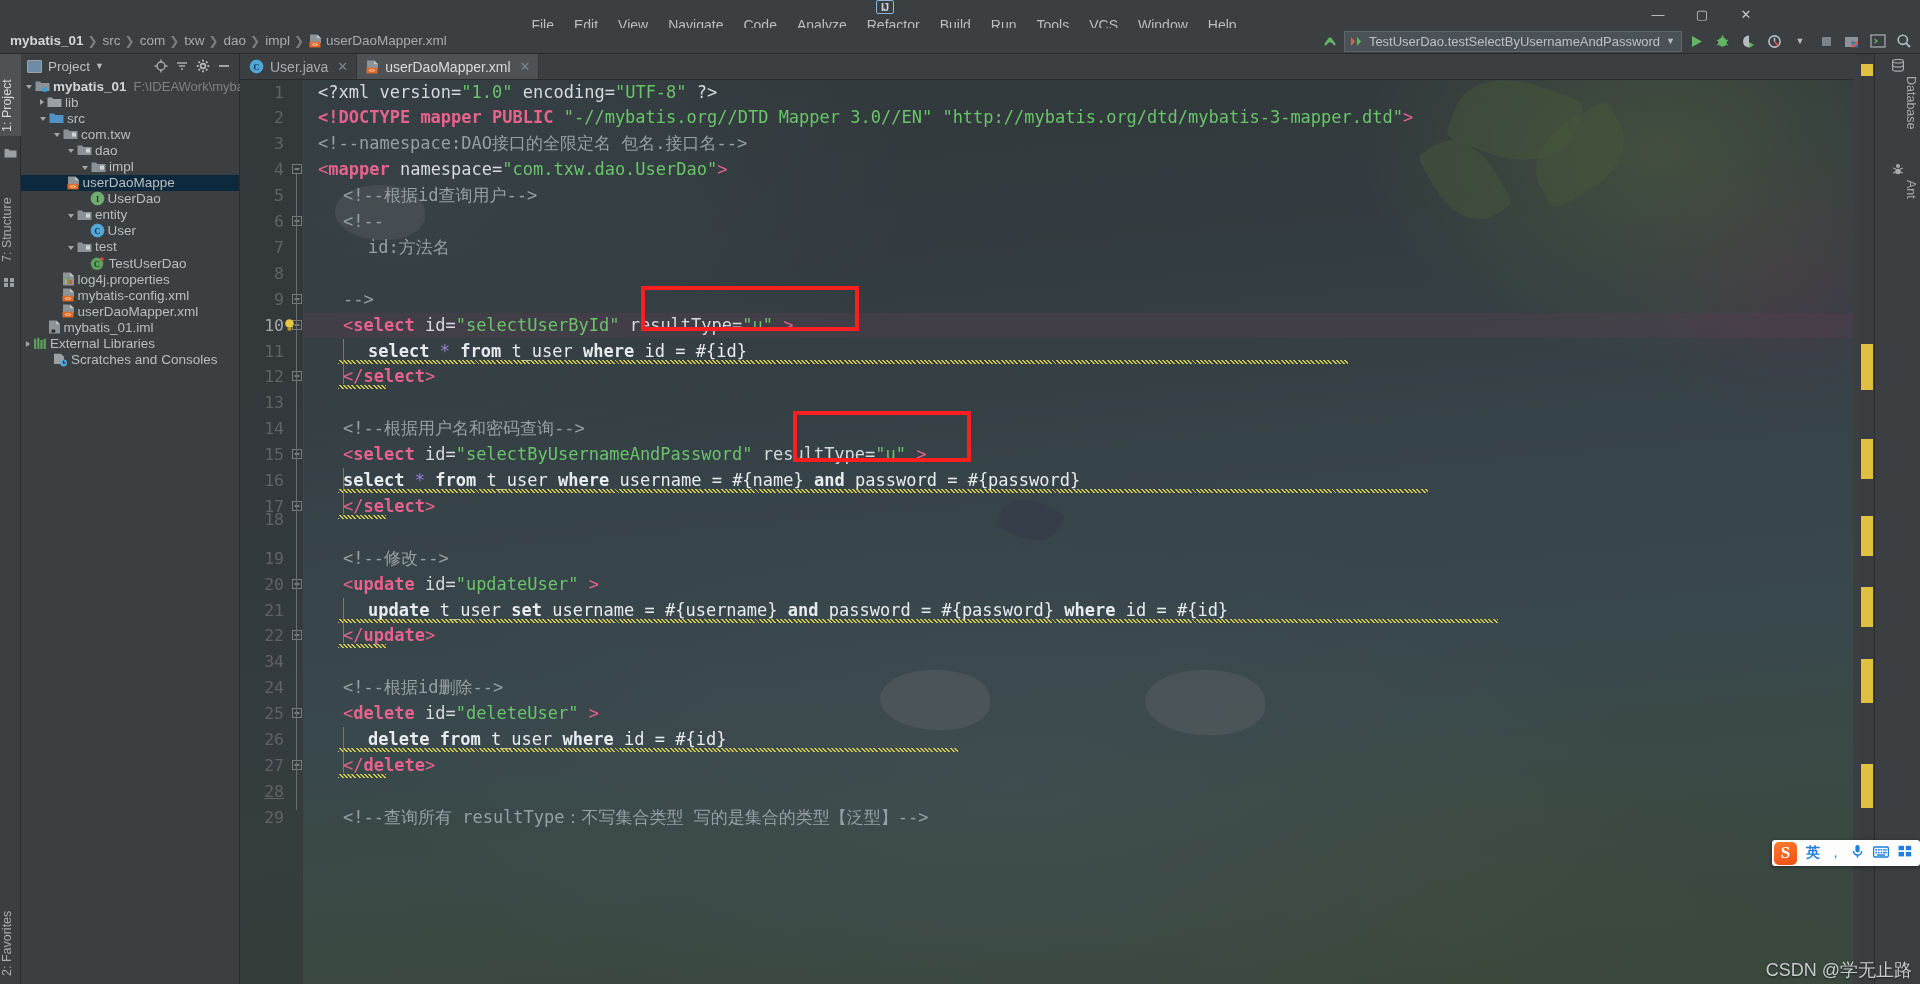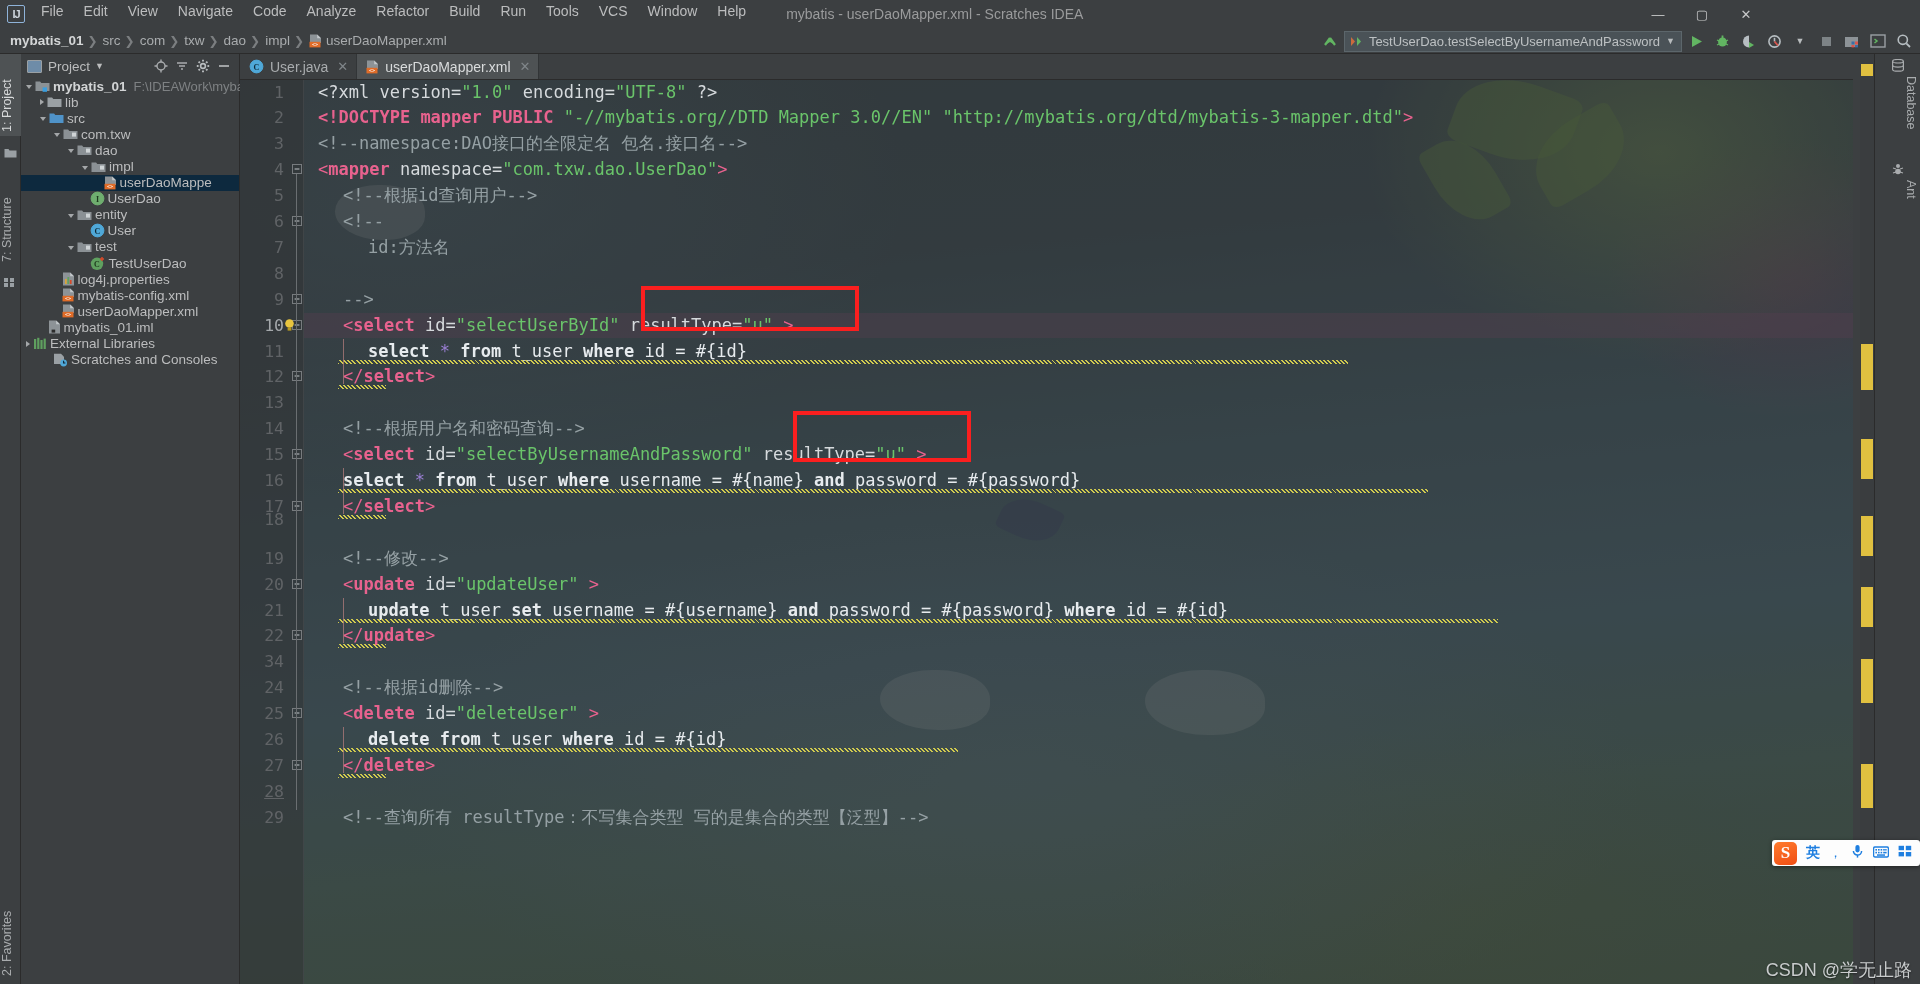--- a/index.html
+++ b/index.html
@@ -8,21 +8,21 @@
     overflow: hidden;
     background: #3c3f41;
     font-family: "Liberation Sans", sans-serif;
     -webkit-font-smoothing: antialiased;
   }
   #app { position: relative; width: 1920px; height: 984px; }
 
   
   .titlebar {
     position: absolute; left: 0; top: 0; width: 1768px; height: 28px;
-    background: #3c3f41; display: flex; align-items: center;
+    background: #3c3f41; display: flex; align-items: center; flex-direction: column;
   }
   .ij-logo {
     width: 18px; height: 18px; margin-left: 7px; margin-right: 6px;
     border: 1.6px solid #8fb3d9; border-radius: 2px;
     color: #cfd6dd; font-size: 11px; font-weight: bold;
     display: flex; align-items: center; justify-content: center;
     letter-spacing: -1px;
   }
   .menu { display: flex; align-items: flex-start; height: 28px; }
   .menu-item {
@@ -538,21 +538,21 @@
         <div class="trow" style="padding-left: 61px;">
           <span class="arrow open"></span>
           <span class="ic" style="display: inline-flex; align-items: center;">
             <svg width="15" height="12" viewBox="0 0 15 12">
               <path d="M0.5 1.5 h4.6 l1.2 1.6 h8.2 v8 H0.5 Z" fill="#8b9195"></path>
               <rect x="9" y="4.6" width="4" height="4" fill="#cfd4d6"></rect>
             </svg>
           </span>
           <span class="tlabel">impl</span>
         </div>
-        <div class="trow sel" style="padding-left: 75px;">
+        <div class="trow sel" style="padding-left: 38px;">
           <span class="arrow none"></span>
           <span class="ic" style="display: inline-flex; align-items: center;">
             <svg width="13" height="14" viewBox="0 0 13 14">
               <path d="M1 0.5 h7.2 L12 4.2 V9 H1 Z" fill="#8d9397"></path>
               <path d="M8.2 0.5 V4.2 H12 Z" fill="#c3c8cb"></path>
               <rect x="0.5" y="7.8" width="11" height="5.6" fill="#e06c28"></rect>
               <text x="6" y="12.2" font-size="5" fill="#fff" text-anchor="middle" font-family="monospace">&lt;&gt;</text>
             </svg>
           </span>
           <span class="tlabel">userDaoMappe</span>

